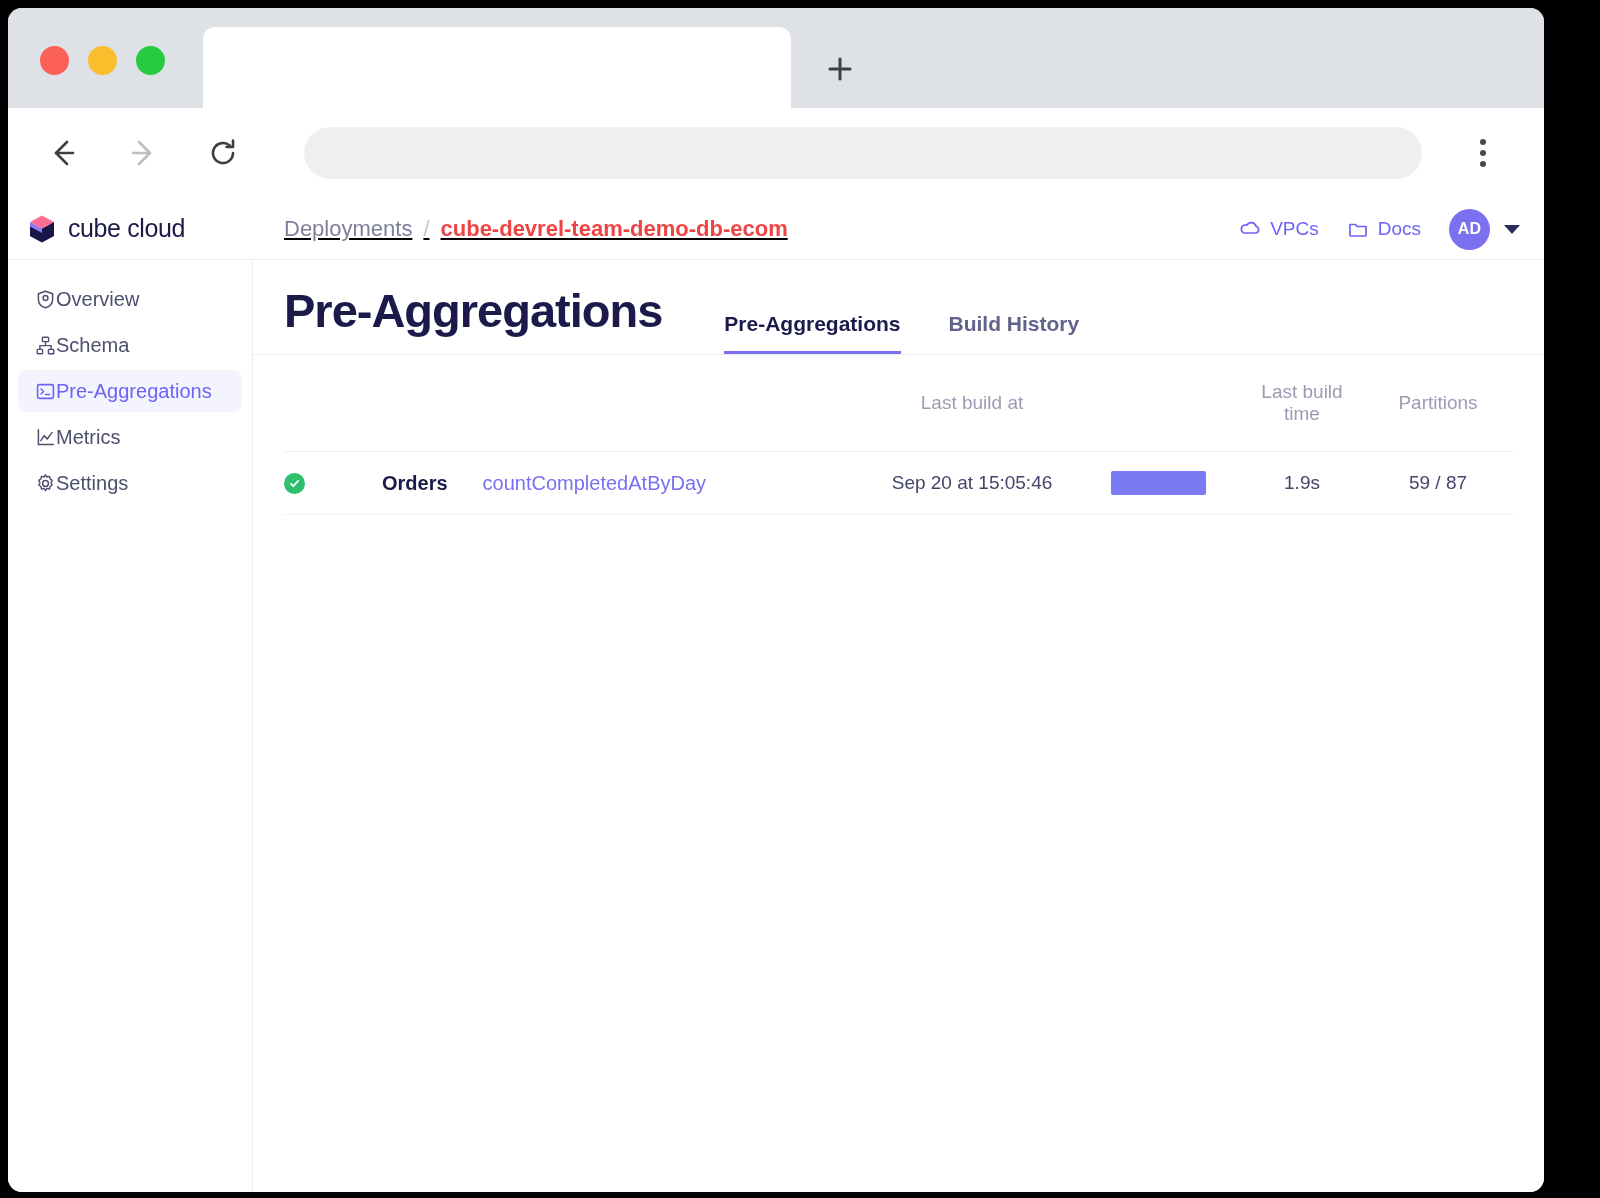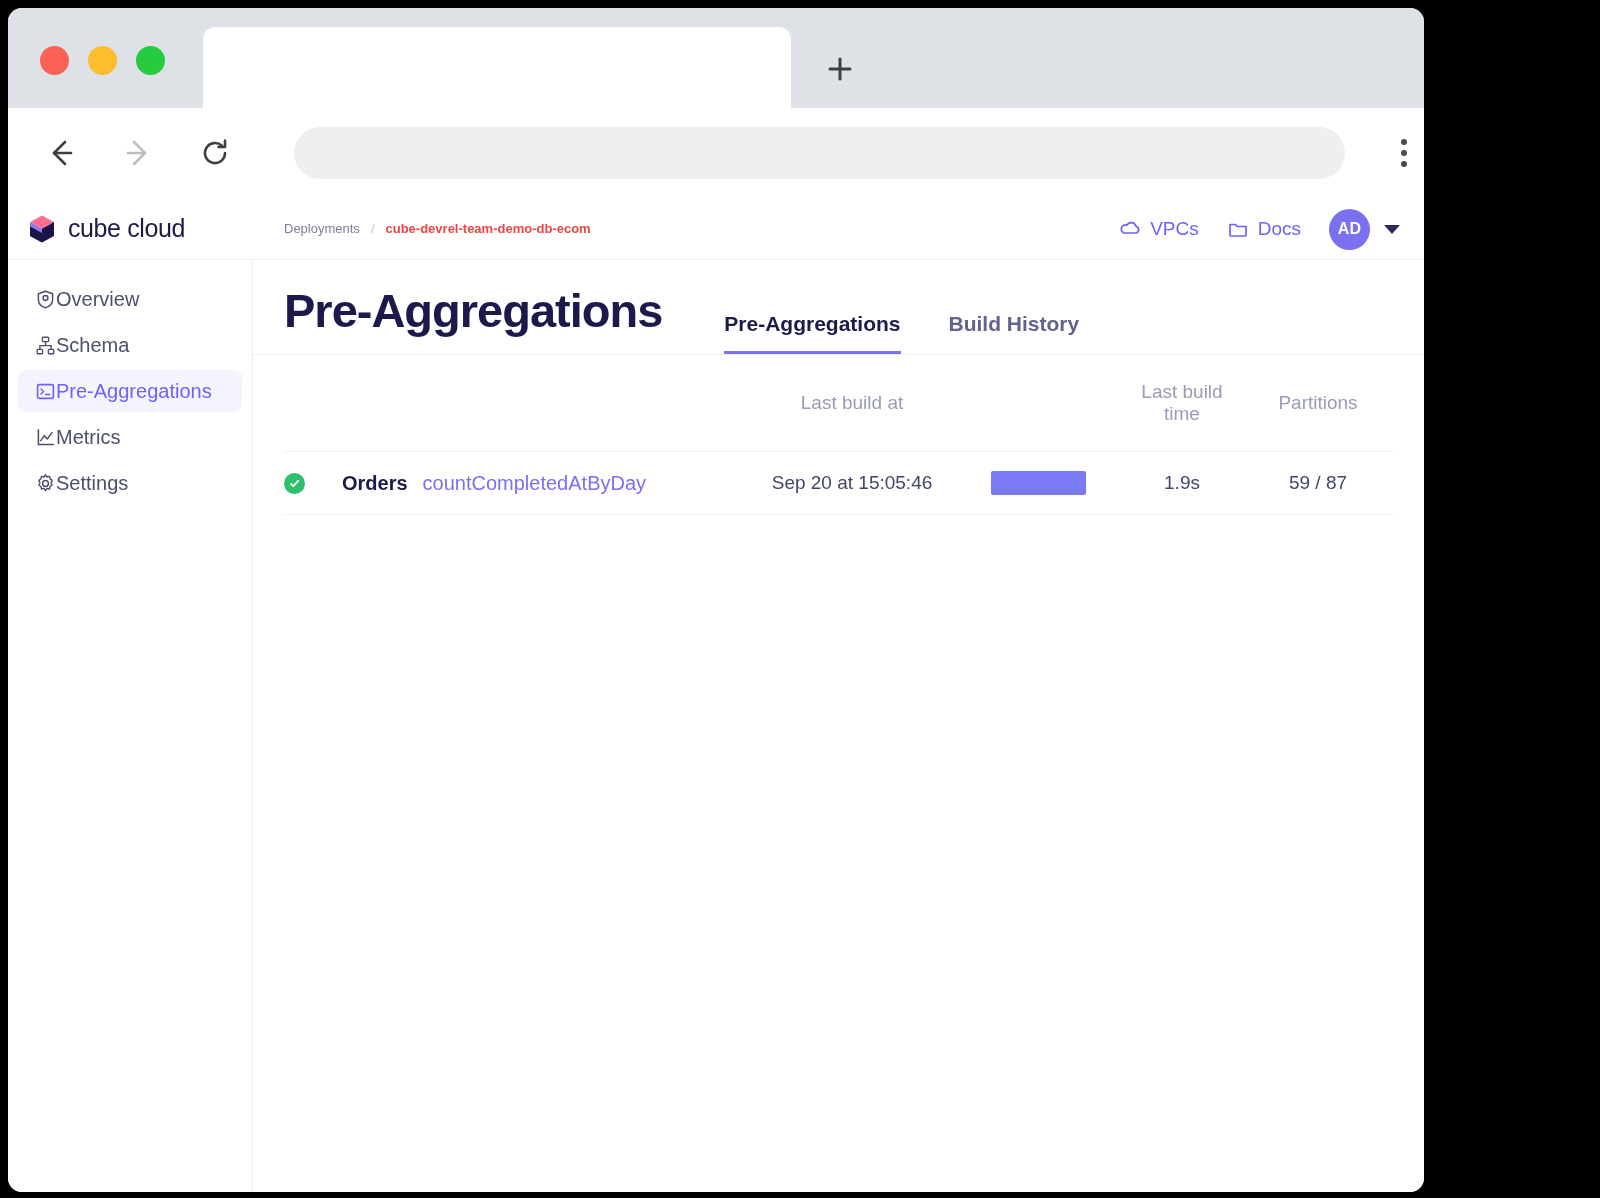--- a/index.html
+++ b/index.html
@@ -8,21 +8,21 @@
     width: 1600px; height: 1198px;
     background: #000000;
     font-family: "Liberation Sans", sans-serif;
     overflow: hidden;
   }
 
   
   .browser-window {
     position: absolute;
     left: 8px; top: 8px;
-    width: 1416px; height: 1184px;
+    width: 1536px; height: 1184px;
     background: #dfe1e5;
     border-radius: 14px;
     overflow: hidden;
     box-shadow: 0 0 0 1px rgba(0,0,0,0.35);
   }
 
   
   .tab-strip {
     position: relative;
     height: 100px;
@@ -123,21 +123,22 @@
   .brand-text {
     font-size: 25px;
     letter-spacing: -0.4px;
     color: #1c1a47;
     font-weight: 500;
   }
   .breadcrumb {
     display: flex; align-items: center;
     gap: 11px;
     margin-left: 31px;
-    font-size: 13px;
+    font-size: 22px;
+    text-decoration: underline;
   }
   .crumb-root { color: #7d7f9c; }
   .crumb-sep { color: #c3c5d4; }
   .crumb-current { color: #ef4444; font-weight: bold; }
 
   .header-right {
     position: absolute;
     right: 24px; top: 0; height: 62px;
     display: flex; align-items: center;
     gap: 28px;
@@ -250,22 +251,22 @@
   .col-lastbuild { width: 206px; text-align: center; }
   .col-bar    { width: 166px; display: flex; align-items: center; justify-content: center; }
   .col-time   { width: 122px; text-align: center; }
   .col-parts  { width: 150px; text-align: center; }
 
   .status-icon {
     width: 21px; height: 21px; border-radius: 50%;
     background: #2ec06d;
     display: flex; align-items: center; justify-content: center;
   }
-  .cube-name { font-size: 20px; font-weight: bold; color: #1b1a4b; }
-  .preagg-name { font-size: 20px; color: #7a70f0; }
+  .cube-name { font-size: 20px; font-weight: bold; color: #1b1a4b; margin-left: 40px; }
+  .preagg-name { font-size: 20px; color: #7a70f0; margin-left: 20px; }
   .cell-text { font-size: 19px; color: #43456a; }
   .build-bar {
     width: 95px; height: 24px;
     background: #7a7af5;
     border-radius: 2px;
   }
 </style>
 </head>
 <body>
 

